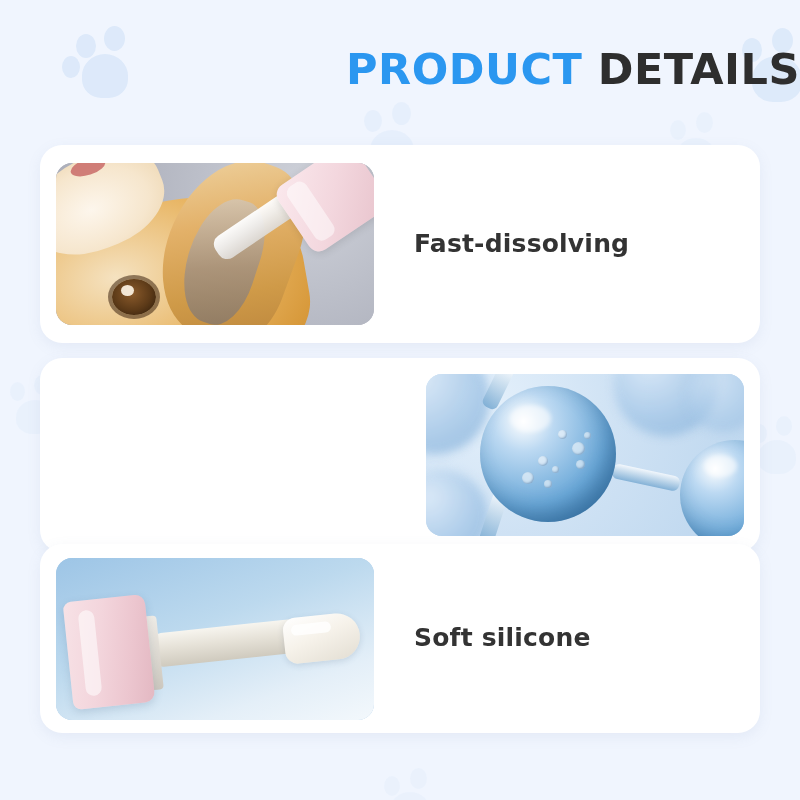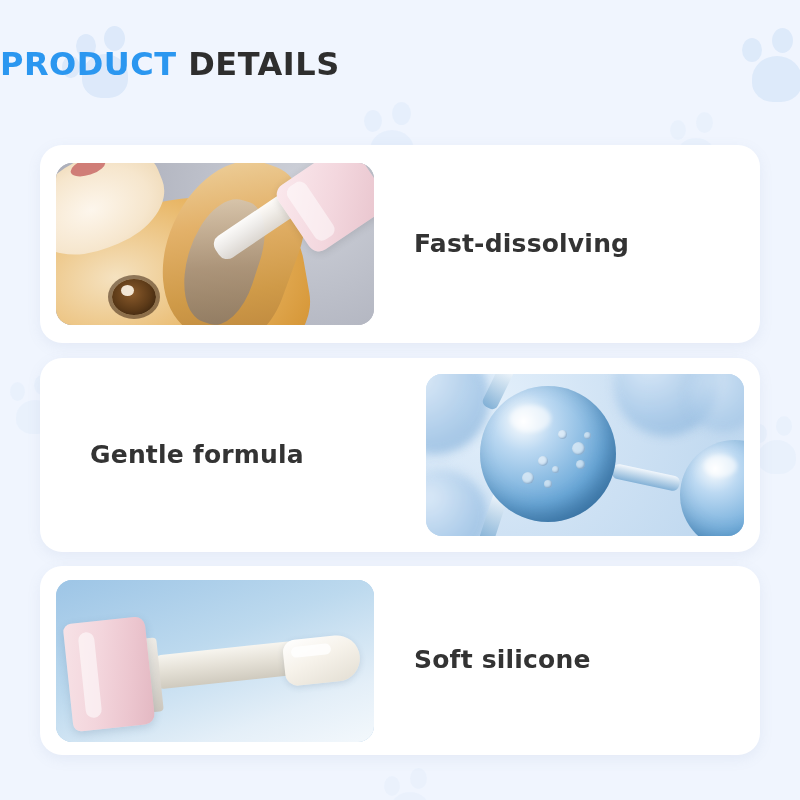--- a/index.html
+++ b/index.html
@@ -24,22 +24,22 @@
     position:absolute;
     background:#dce9fa;
     border-radius:50% 50% 45% 45%;
   }
   .paw .t{ border-radius:50%; }
 
   
   .heading{
     position:absolute;
     top:48px; left:0; right:0;
-    text-align:left;
-    font-size:32px;
+    text-align:right;
+    font-size:43px;
     font-weight:900;
     letter-spacing:.5px;
     line-height:1;
     white-space:nowrap;
   }
   .heading .blue{ color:#2b97f0; }
   .heading .dark{ color:#2e2e2e; }
 
   
   .card{
@@ -47,21 +47,21 @@
     left:40px; width:720px;
     background:#ffffff;
     border-radius:22px;
     box-shadow:0 4px 14px rgba(120,140,180,.10);
     display:flex;
     align-items:center;
     overflow:hidden;
   }
   #card-1{ top:145px;  height:198px; }
   #card-2{ top:358px;  height:194px; }
-  #card-3{ top:566px;  height:189px; }
+  #card-3{ top:544px;  height:189px; }
 
   .card.reverse{ flex-direction:row-reverse; }
 
   .thumb{
     width:318px; height:162px;
     margin:0 16px;
     border-radius:16px;
     position:relative;
     overflow:hidden;
     flex:0 0 auto;
@@ -329,21 +329,20 @@
     <div class="bub" style="left:132px;top:56px;width:9px;height:9px;"></div>
     <div class="bub" style="left:146px;top:68px;width:13px;height:13px;"></div>
     <div class="bub" style="left:158px;top:58px;width:7px;height:7px;"></div>
     <div class="bub" style="left:112px;top:82px;width:10px;height:10px;"></div>
     <div class="bub" style="left:126px;top:92px;width:7px;height:7px;"></div>
     <div class="bub" style="left:96px;top:98px;width:12px;height:12px;"></div>
     <div class="bub" style="left:118px;top:106px;width:8px;height:8px;"></div>
     <div class="bub" style="left:150px;top:86px;width:9px;height:9px;"></div>
   </div>
   <div class="caption">
-    <span class="l1">Gentle formula</span>
   </div>
 </section>
 
 <section class="card" id="card-3">
   <div class="thumb t-drop">
     <div class="bg"></div>
     <div class="stem"></div>
     <div class="collar"></div>
     <div class="tip"></div>
     <div class="cap"></div>

